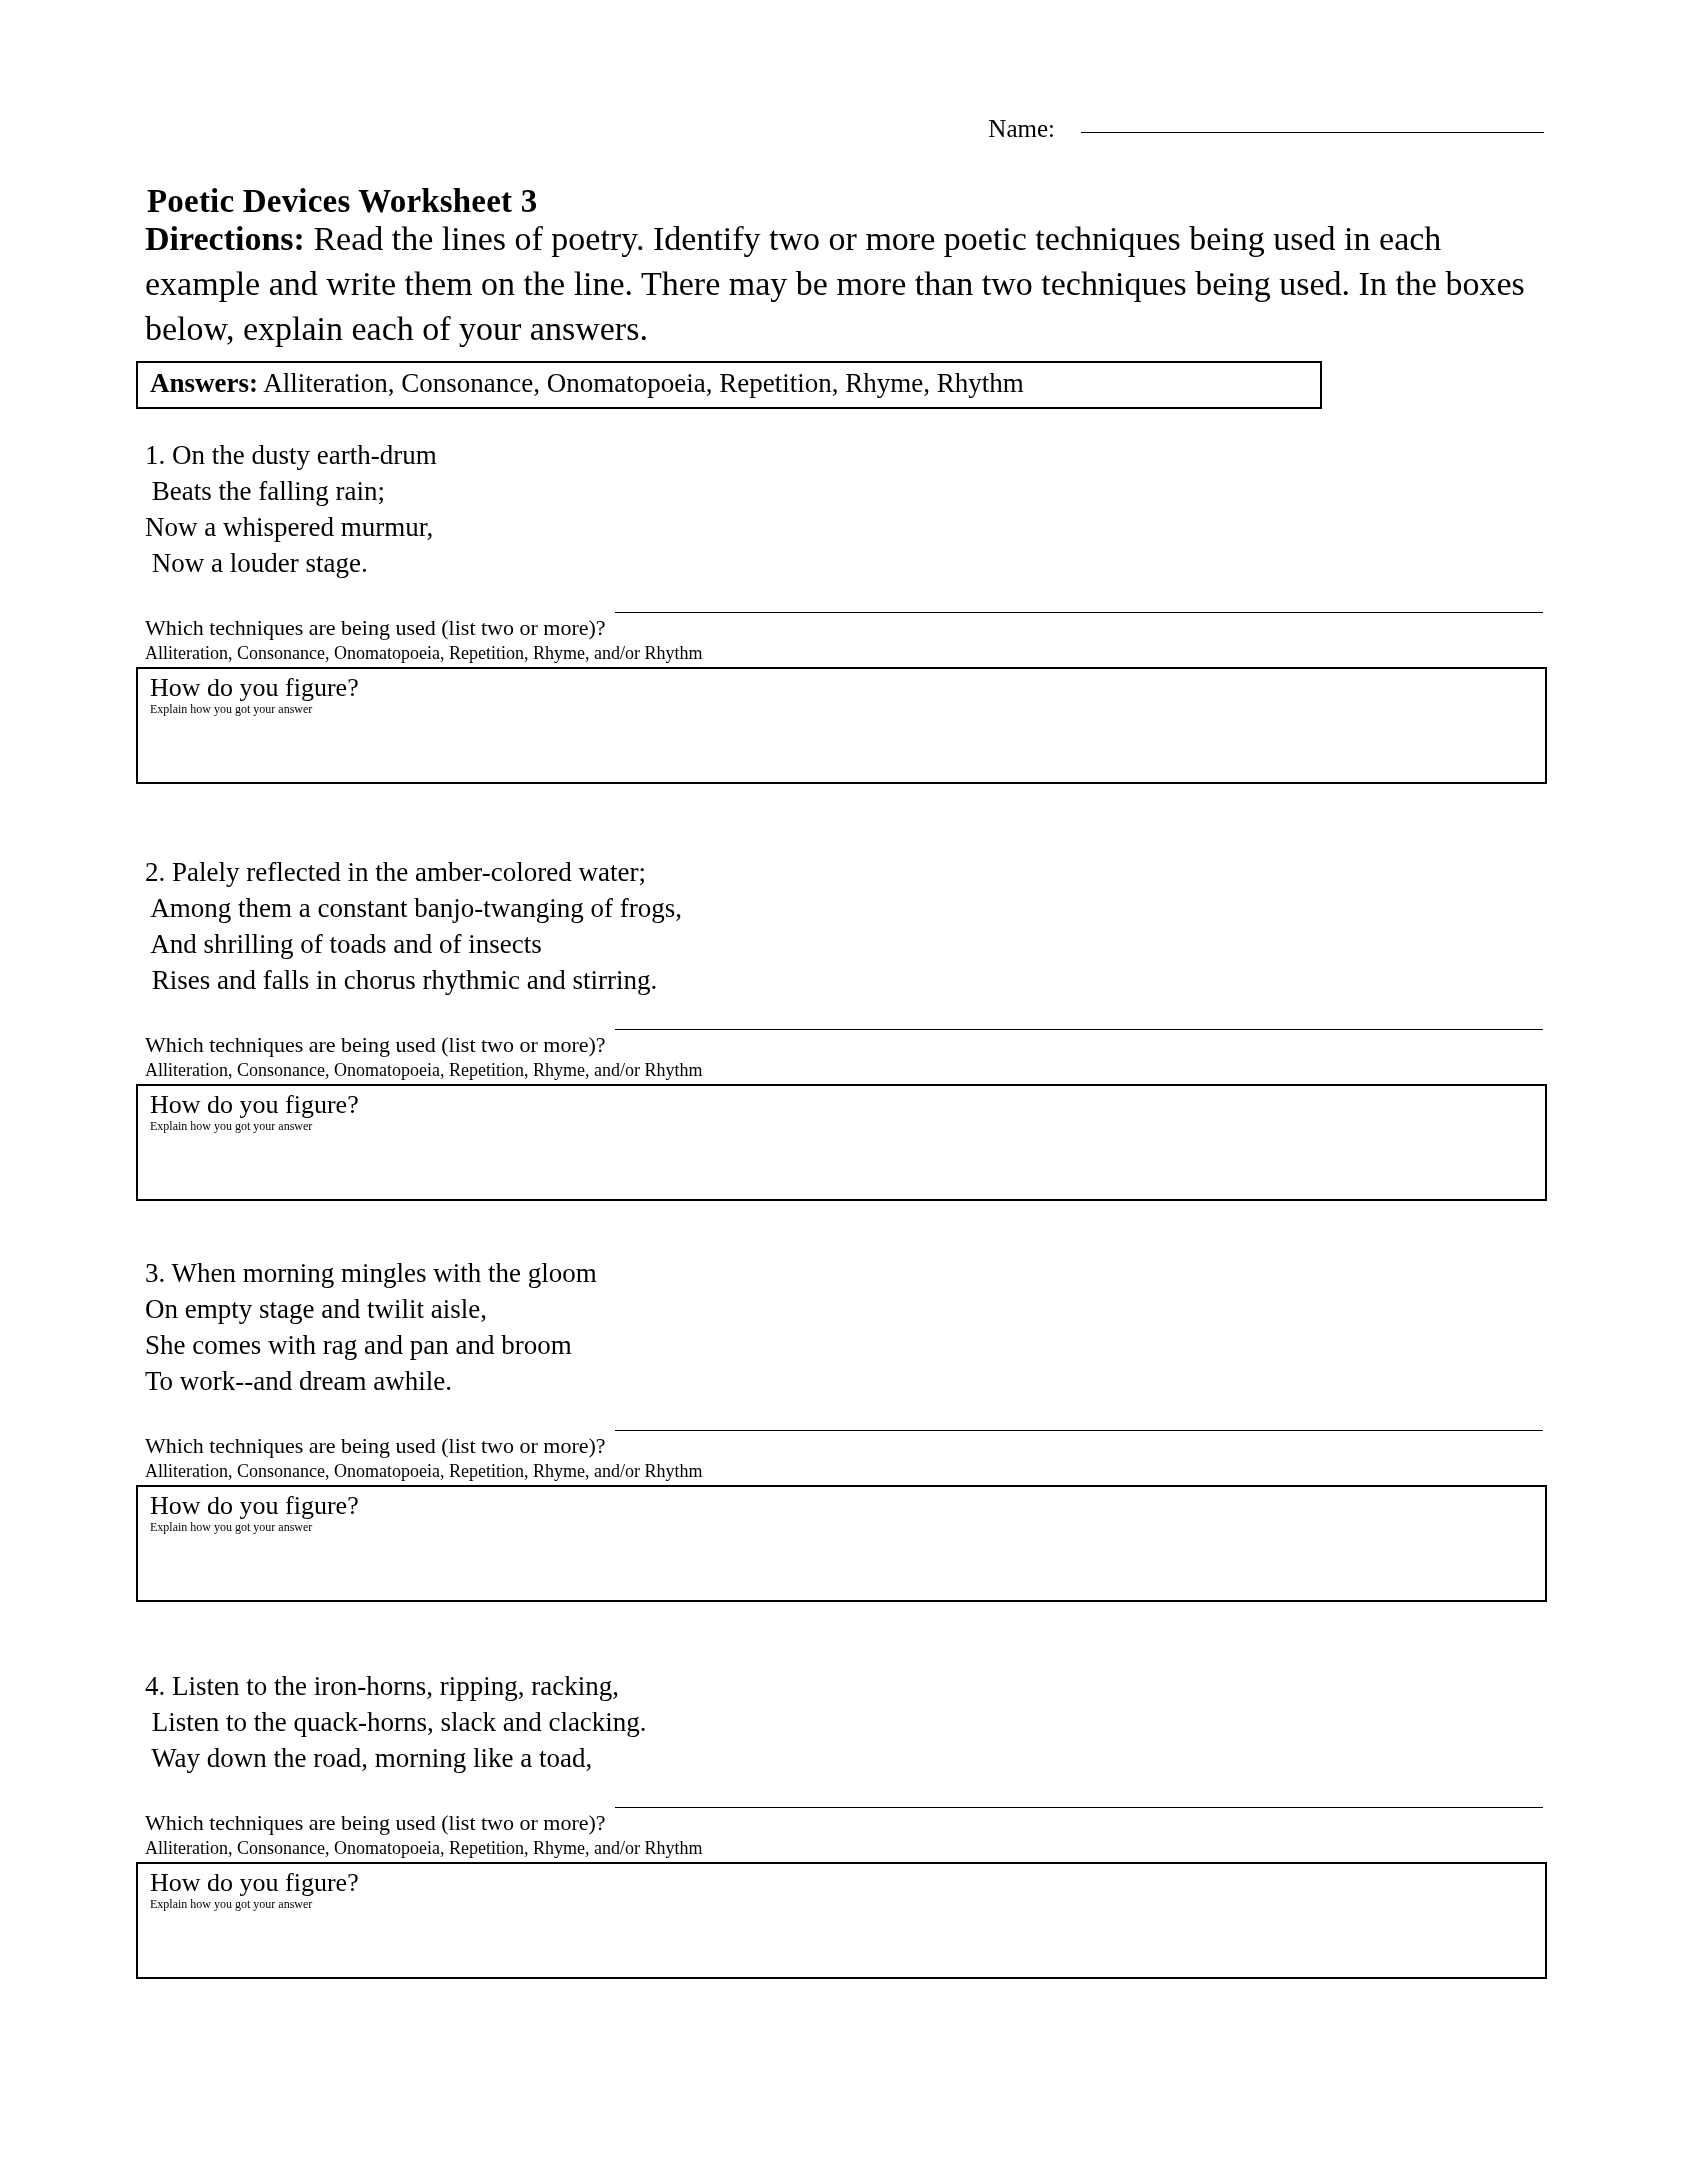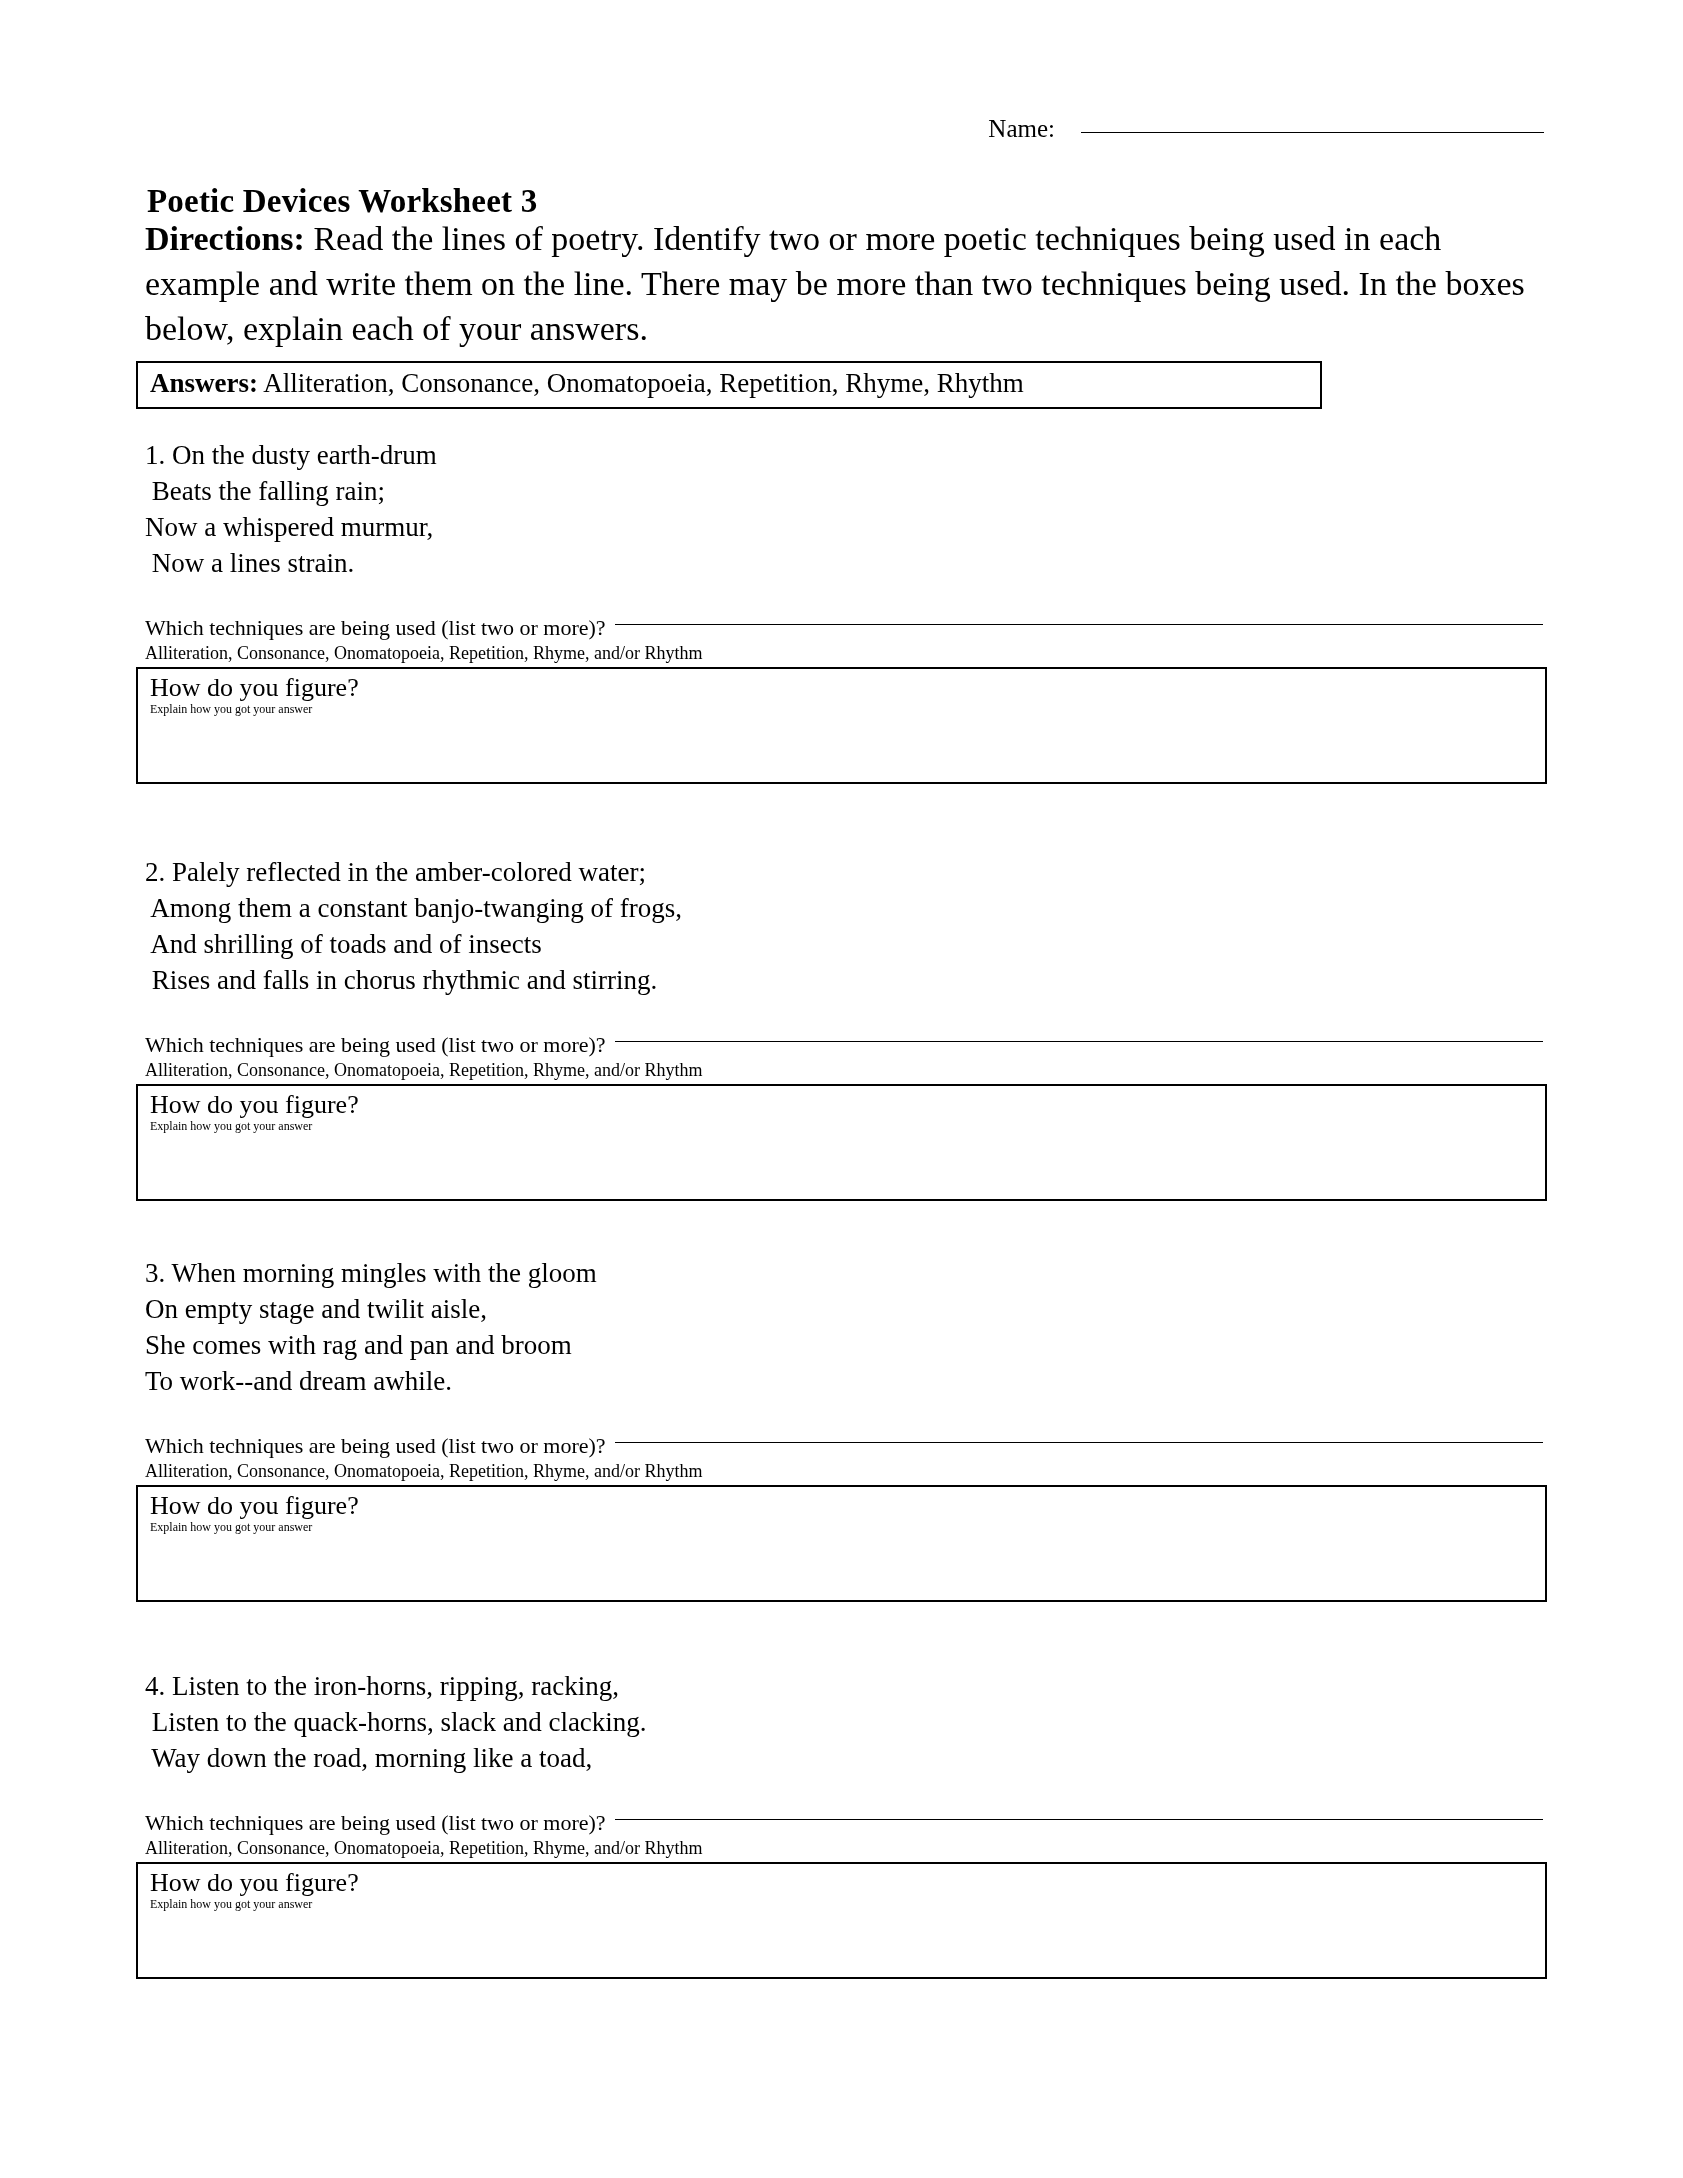--- a/index.html
+++ b/index.html
@@ -96,21 +96,21 @@
     margin-left: 145px;
     font-size: 27px;
     line-height: 1.335;
     white-space: pre;
   }
 
   .prompt-row {
     margin-left: 145px;
     margin-top: 34px;
     display: flex;
-    align-items: center;
+    align-items: flex-start;
     width: 1398px;
   }
   .prompt-text {
     font-size: 22px;
     white-space: nowrap;
   }
   .prompt-rule {
     flex: 1 1 auto;
     border-bottom: 1.5px solid #000;
     height: 1px;
@@ -162,21 +162,21 @@
     <span>Read the lines of poetry. Identify two or more poetic techniques being used in each example and write them on the line. There may be more than two techniques being used. In the boxes below, explain each of your answers.</span>
   </div>
 
   <div class="answer-bank">
     <b>Answers:</b>
     <span>Alliteration, Consonance, Onomatopoeia, Repetition, Rhyme, Rhythm</span>
   </div>
 
   <div id="questions-root">
       <div class="question" style="top: 437px;">
-        <div class="poem"><div class="poem-line">1. On the dusty earth-drum</div><div class="poem-line"> Beats the falling rain;</div><div class="poem-line">Now a whispered murmur,</div><div class="poem-line"> Now a lines strain.</div></div>
+        <div class="poem"><div class="poem-line">1. On the dusty earth-drum</div><div class="poem-line"> Beats the falling rain;</div><div class="poem-line">Now a whispered murmur,</div><div class="poem-line"> Now a louder stage.</div></div>
         <div class="prompt-row">
           <span class="prompt-text">Which techniques are being used (list two or more)?</span>
           <span class="prompt-rule"></span>
         </div>
         <div class="hint">Alliteration, Consonance, Onomatopoeia, Repetition, Rhyme, and/or Rhythm</div>
         <div class="figure-box">
           <div class="figure-title">How do you figure?</div>
           <div class="figure-sub">Explain how you got your answer</div>
         </div>
       </div>

